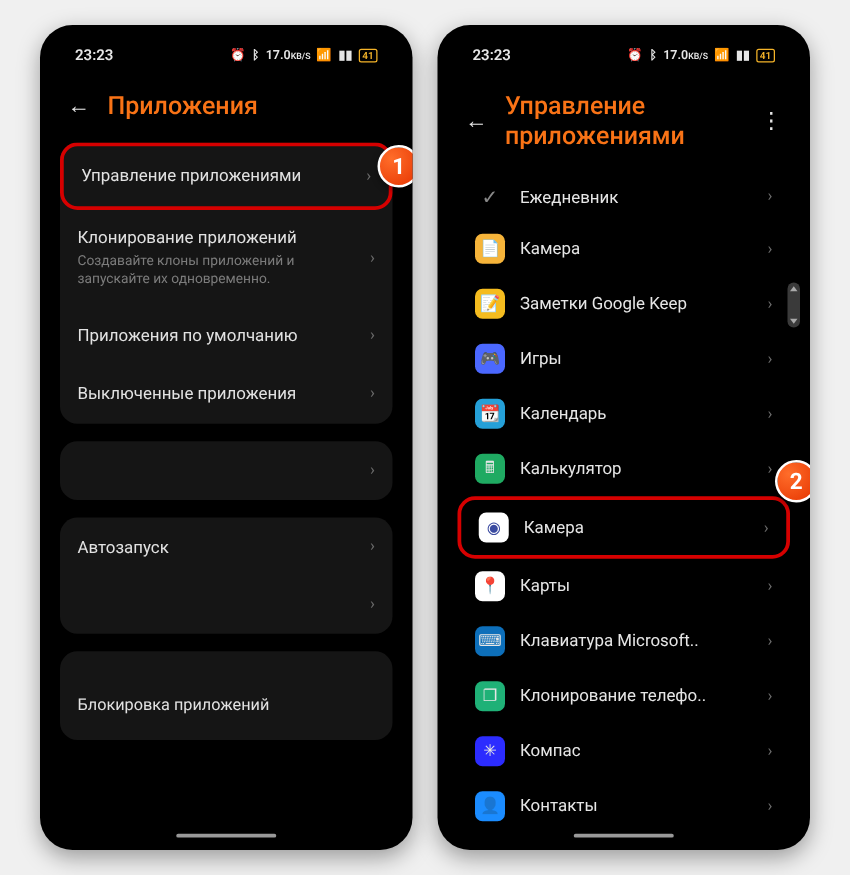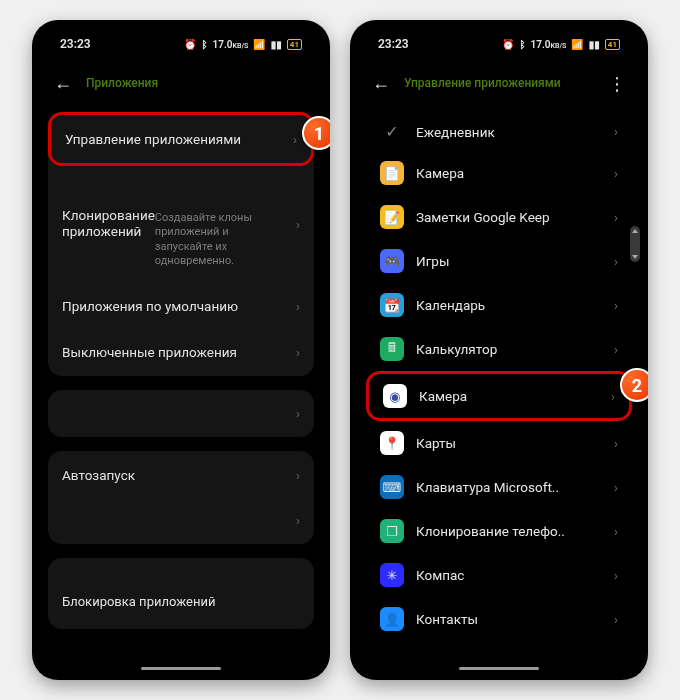--- a/index.html
+++ b/index.html
@@ -40,41 +40,41 @@
     font-size: 12px;
     font-weight: 600;
   }
   .statusbar .right { display:flex; align-items:center; gap:5px; font-size:10px; }
   .header {
     display: flex;
     align-items: center;
     padding: 10px 16px 18px 16px;
     gap: 14px;
   }
-  .header .title { font-size: 12px; font-weight: 500; color: #4d7c0f; }
+  .header .title { font-size: 20px; font-weight: 500; color: #f97316; }
   .header .dots { margin-left:auto; font-size:18px; }
   .content { flex:1; overflow:hidden; padding: 0 10px; }
   .card {
     background: #151515;
     border-radius: 14px;
     margin-bottom: 14px;
   }
   .row {
     display: flex;
     align-items: center;
     gap: 12px;
     padding: 16px 14px;
     font-size: 13.5px;
     color: #e2e2e2;
     position: relative;
   }
   .row + .row { padding-top: 14px; }
   .row .chev { margin-left:auto; color:#6a6a6a; font-size:13px; }
   .row .sub { font-size:11px; color:#7c7c7c; margin-top:4px; line-height:1.3; }
-  .row .col { display:flex; flex-direction:row; flex:1;margin-top:27px; }
+  .row .col { display:flex; flex-direction:column; flex:1; }
   .hint-card {
     background: #151515;
     border-radius: 14px;
     padding: 16px 14px 20px;
   }
   .hint-card .hint { font-size:11px; color:#6f6f6f; margin-bottom:14px; }
   .hint-card .hint-item { font-size:13px; color:#e2e2e2;margin-top:20px; }
   
   .app-row {
     display:flex;

